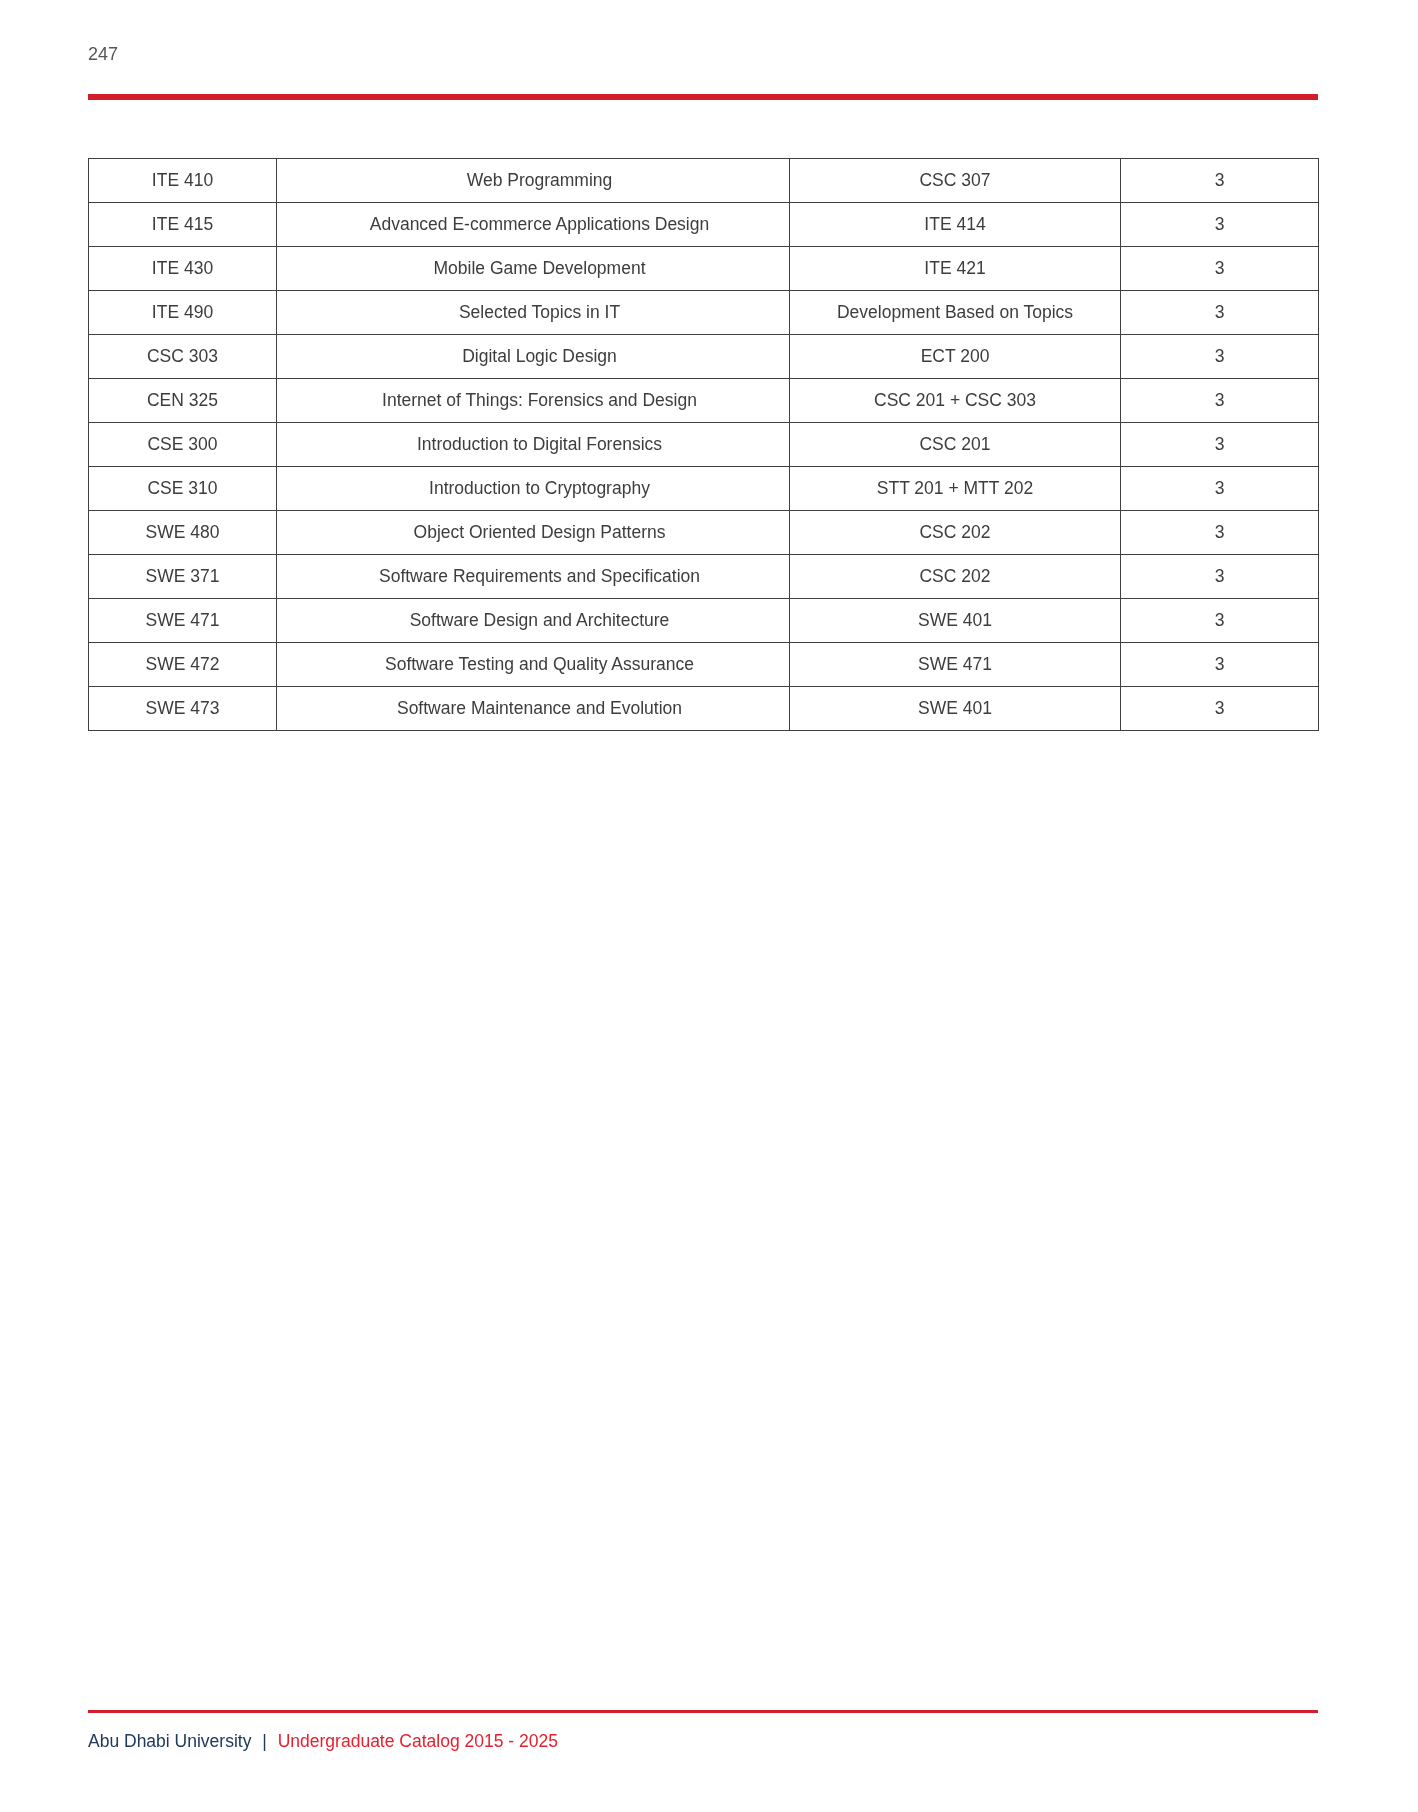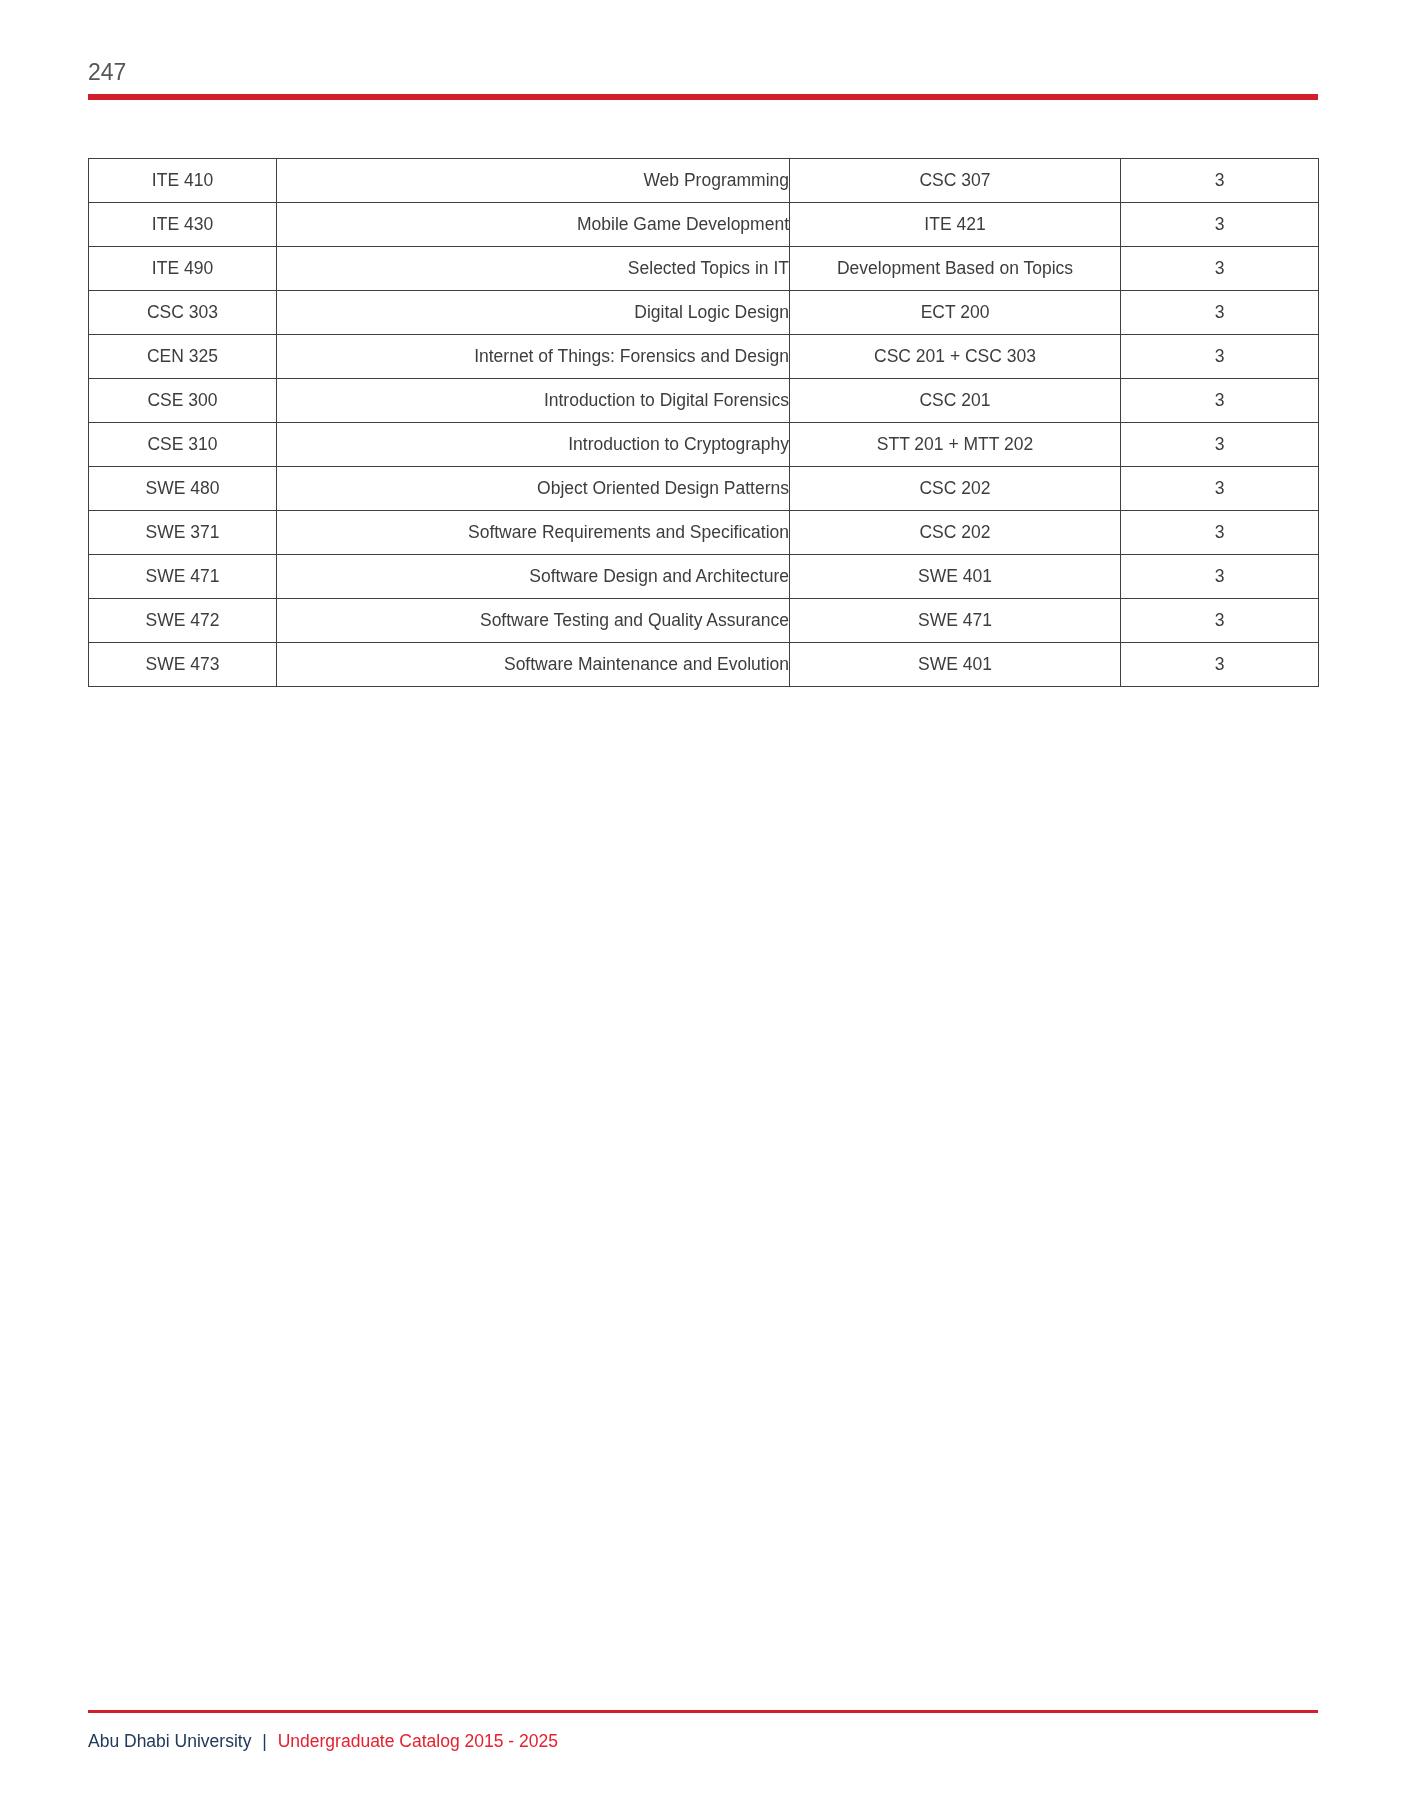--- a/index.html
+++ b/index.html
@@ -10,22 +10,22 @@
     width: 1418px;
     height: 1812px;
     position: relative;
     background: #ffffff;
     font-family: "Liberation Sans", sans-serif;
     overflow: hidden;
   }
   .page-number {
     position: absolute;
     left: 88px;
-    top: 58px;
-    font-size: 23px;
+    top: 40px;
+    font-size: 18px;
     line-height: 28px;
     color: var(--page-number-gray, #565659);
   }
   .top-rule {
     position: absolute;
     left: 88px;
     top: 94px;
     width: 1230px;
     height: 6px;
     background: var(--rule-red, #d21e2b);
@@ -44,21 +44,21 @@
     font-size: 17.5px;
     color: var(--table-text, #3d3d3f);
     text-align: center;
     padding: 0;
     vertical-align: middle;
     white-space: nowrap;
     overflow: hidden;
     margin-top: 17px;
   }
   table.course-table td.col-title {
-    text-align: right;
+    text-align: center;
     padding-left: 13px;
   }
   col.c-code  { width: 188px; }
   col.c-title { width: 513px; }
   col.c-prereq{ width: 331px; }
   col.c-cred  { width: 198px; }
 
   .footer-rule {
     position: absolute;
     left: 88px;
@@ -97,20 +97,26 @@
     <col class="c-code">
     <col class="c-title">
     <col class="c-prereq">
     <col class="c-cred">
   </colgroup>
   <tbody>
       <tr>
         <td class="col-code">ITE 410</td>
         <td class="col-title">Web Programming</td>
         <td class="col-prereq">CSC 307</td>
+        <td class="col-cred">3</td>
+      </tr>
+      <tr>
+        <td class="col-code">ITE 415</td>
+        <td class="col-title">Advanced E-commerce Applications Design</td>
+        <td class="col-prereq">ITE 414</td>
         <td class="col-cred">3</td>
       </tr>
       <tr>
         <td class="col-code">ITE 430</td>
         <td class="col-title">Mobile Game Development</td>
         <td class="col-prereq">ITE 421</td>
         <td class="col-cred">3</td>
       </tr>
       <tr>
         <td class="col-code">ITE 490</td>

